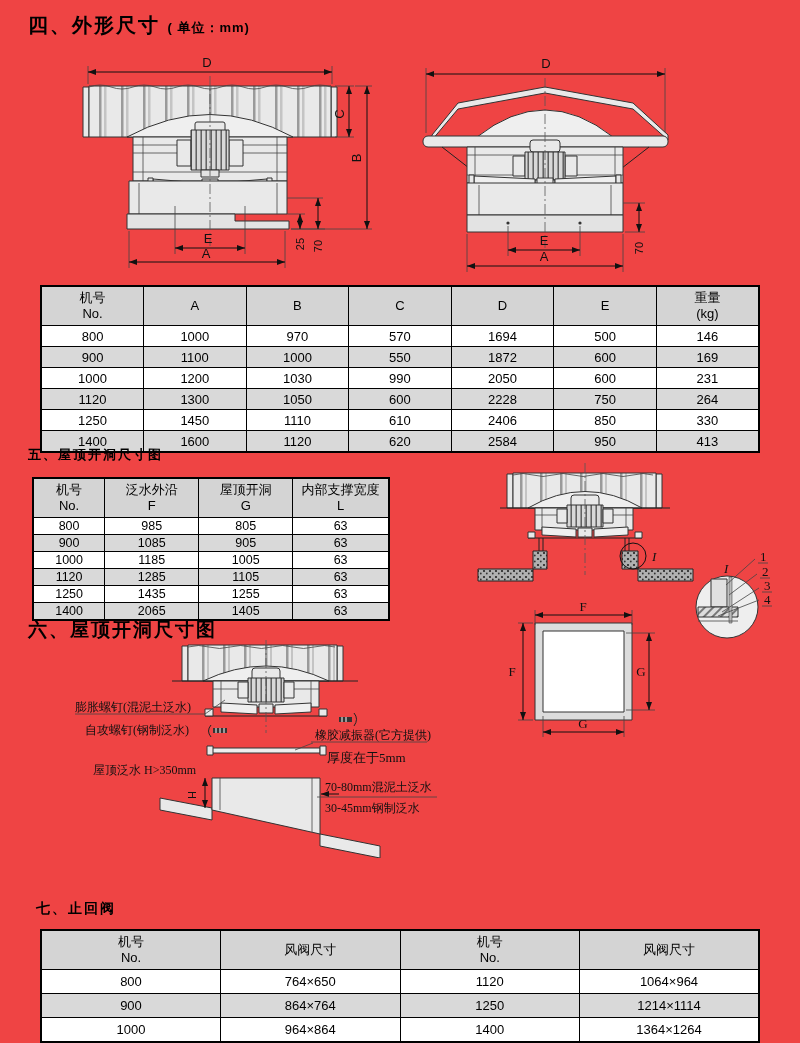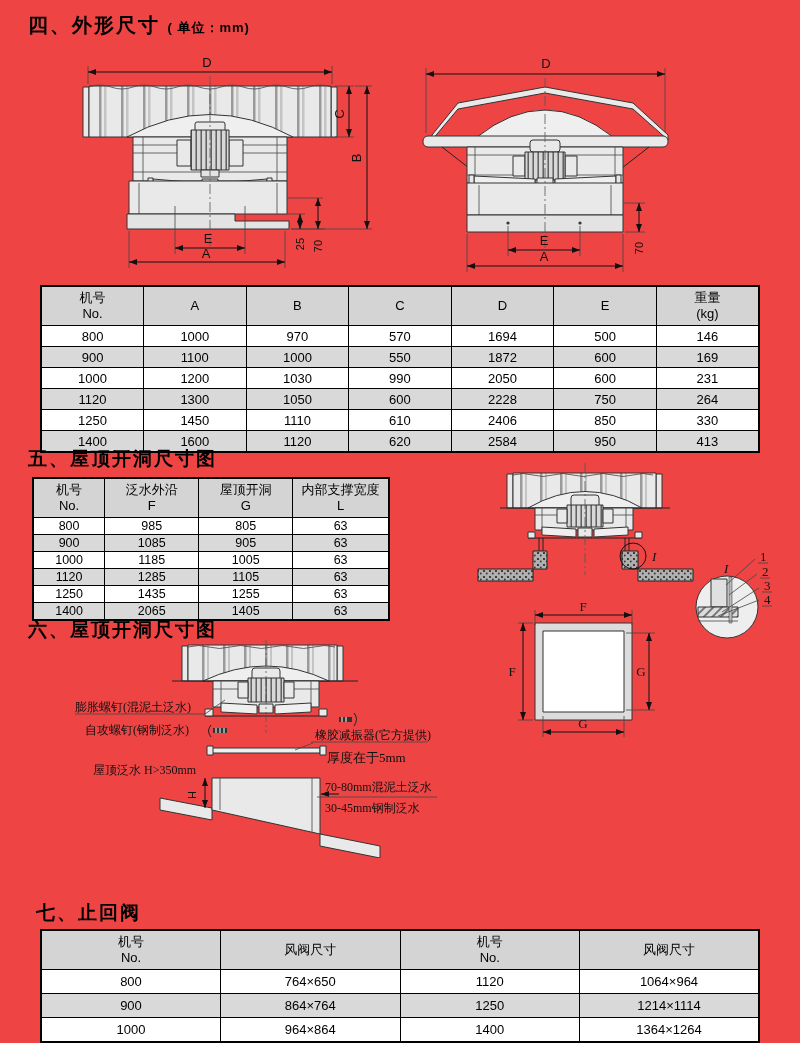--- a/index.html
+++ b/index.html
@@ -277,21 +277,21 @@
           <td>1600</td>
           <td>1120</td>
           <td>620</td>
           <td>2584</td>
           <td>950</td>
           <td>413</td>
         </tr>
       </tbody>
   </table>
 
-  <div class="abs sec-title" style="left:28px;top:446px;font-size:19px;">
+  <div class="abs sec-title" style="left:28px;top:446px;font-size:13px;">
     <span>五、屋顶开洞尺寸图</span>
   </div>
 
   <table id="t-opening" class="dtable abs" style="left:32px;top:477px;width:358px;">
     <thead>
         <tr>
           <th>机号
 No.</th>
           <th>泛水外沿
 F</th>
@@ -524,21 +524,21 @@
       </g>
       <text class="cntxt" x="38" y="136">屋顶泛水 H&gt;350mm</text>
       <line class="dim" x1="266" y1="156" x2="284" y2="156" marker-start="url(#ar4)"></line>
       <text class="cntxt" x="270" y="153">70-80mm混泥土泛水</text>
       <line class="thin" x1="262" y1="159" x2="382" y2="159"></line>
       <text class="cntxt" x="270" y="174">30-45mm钢制泛水</text>
     </g>
   </svg>
 
 
-  <div class="abs sec-title" style="left:36px;top:900px;font-size:19px;">
+  <div class="abs sec-title" style="left:36px;top:900px;font-size:14px;">
     <span>七、止回阀</span>
   </div>
 
   <table id="t-valve" class="dtable abs" style="left:40px;top:929px;width:720px;">
     <thead>
         <tr>
           <th>机号
 No.</th>
           <th>风阀尺寸</th>
           <th>机号

